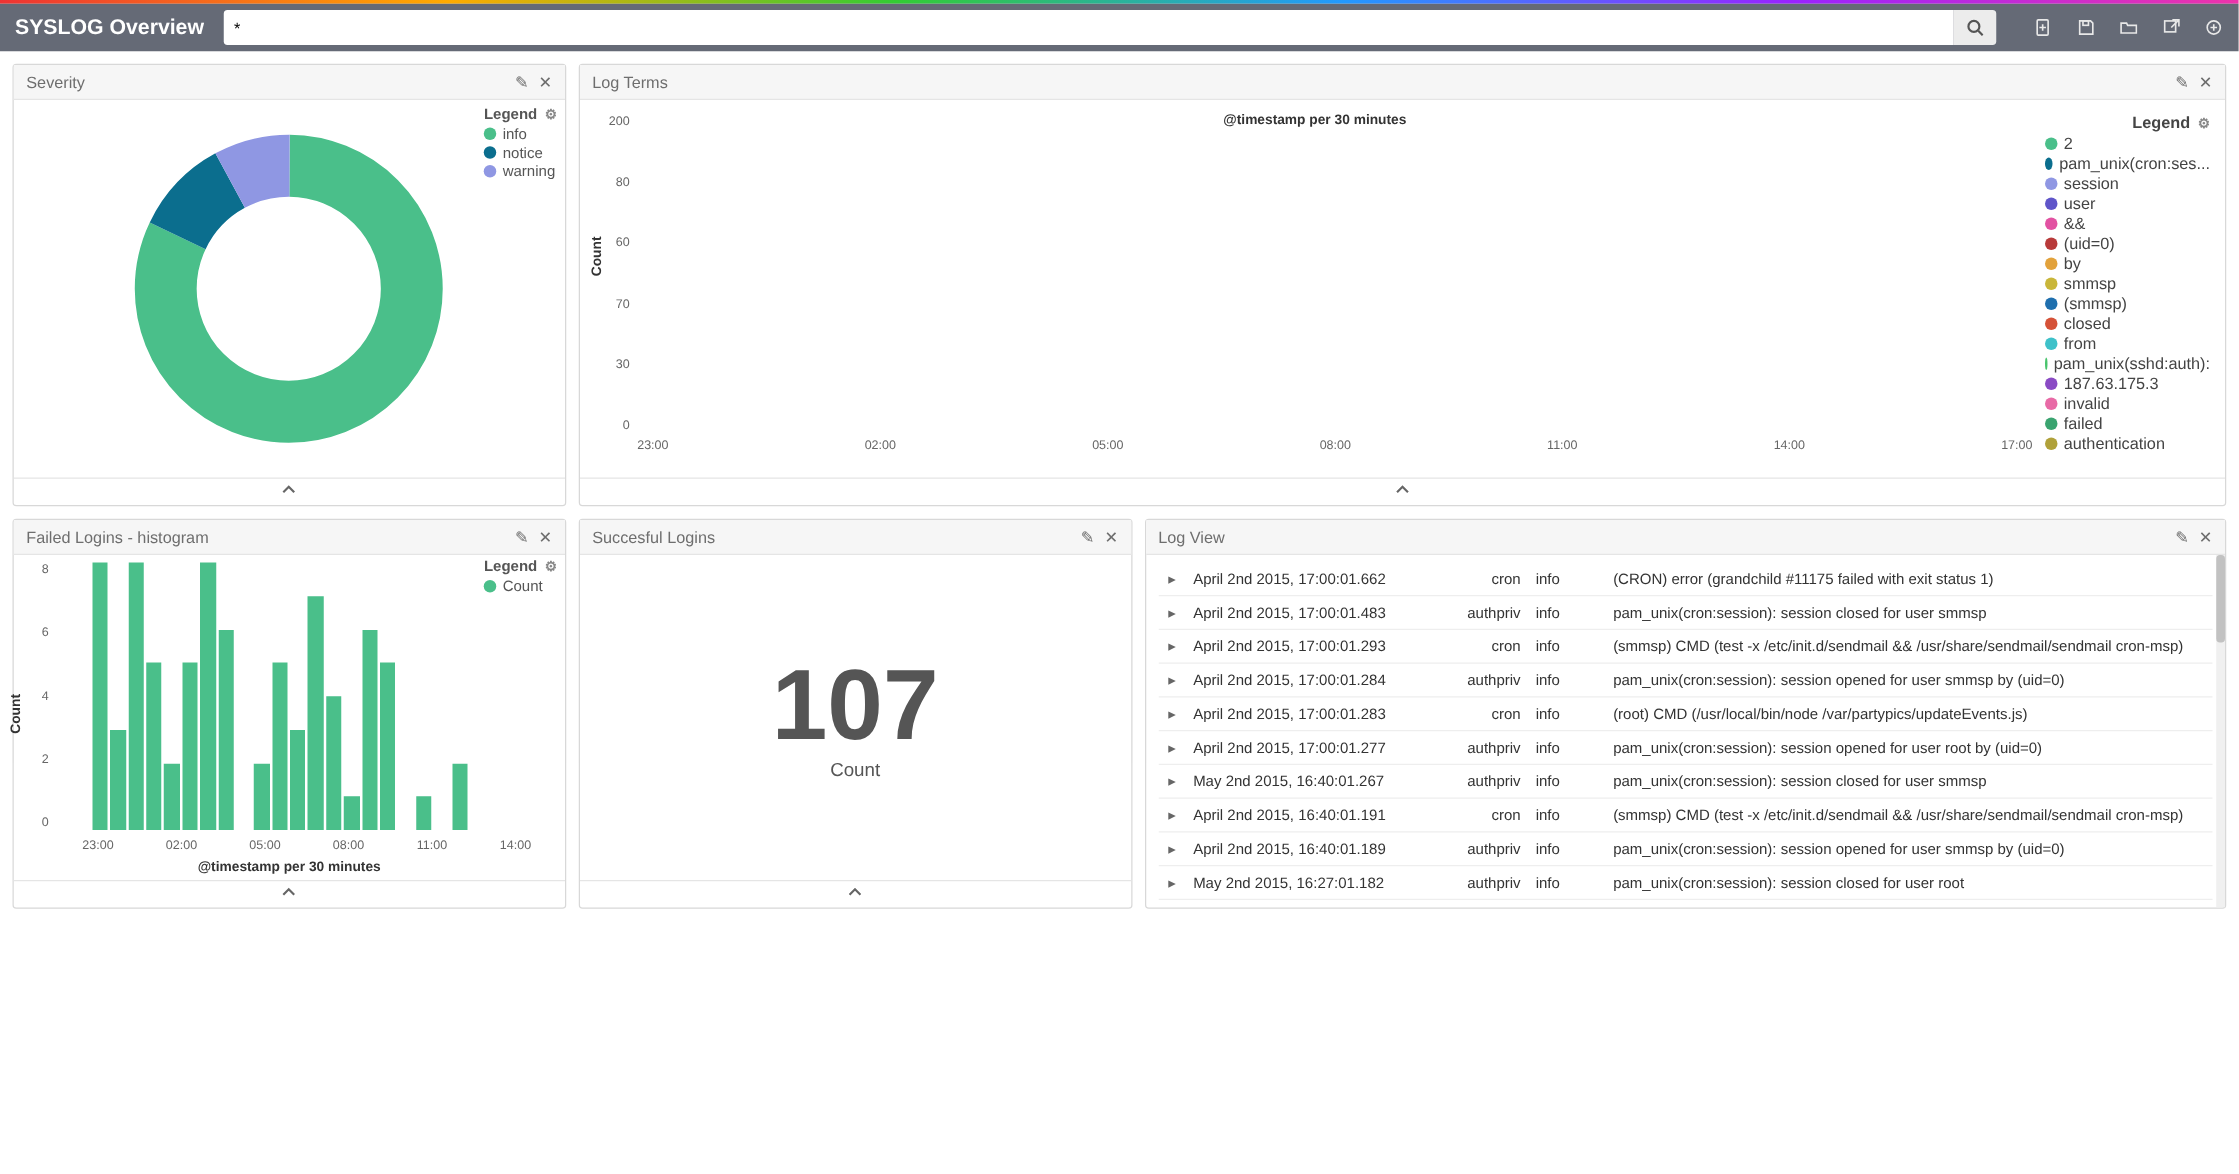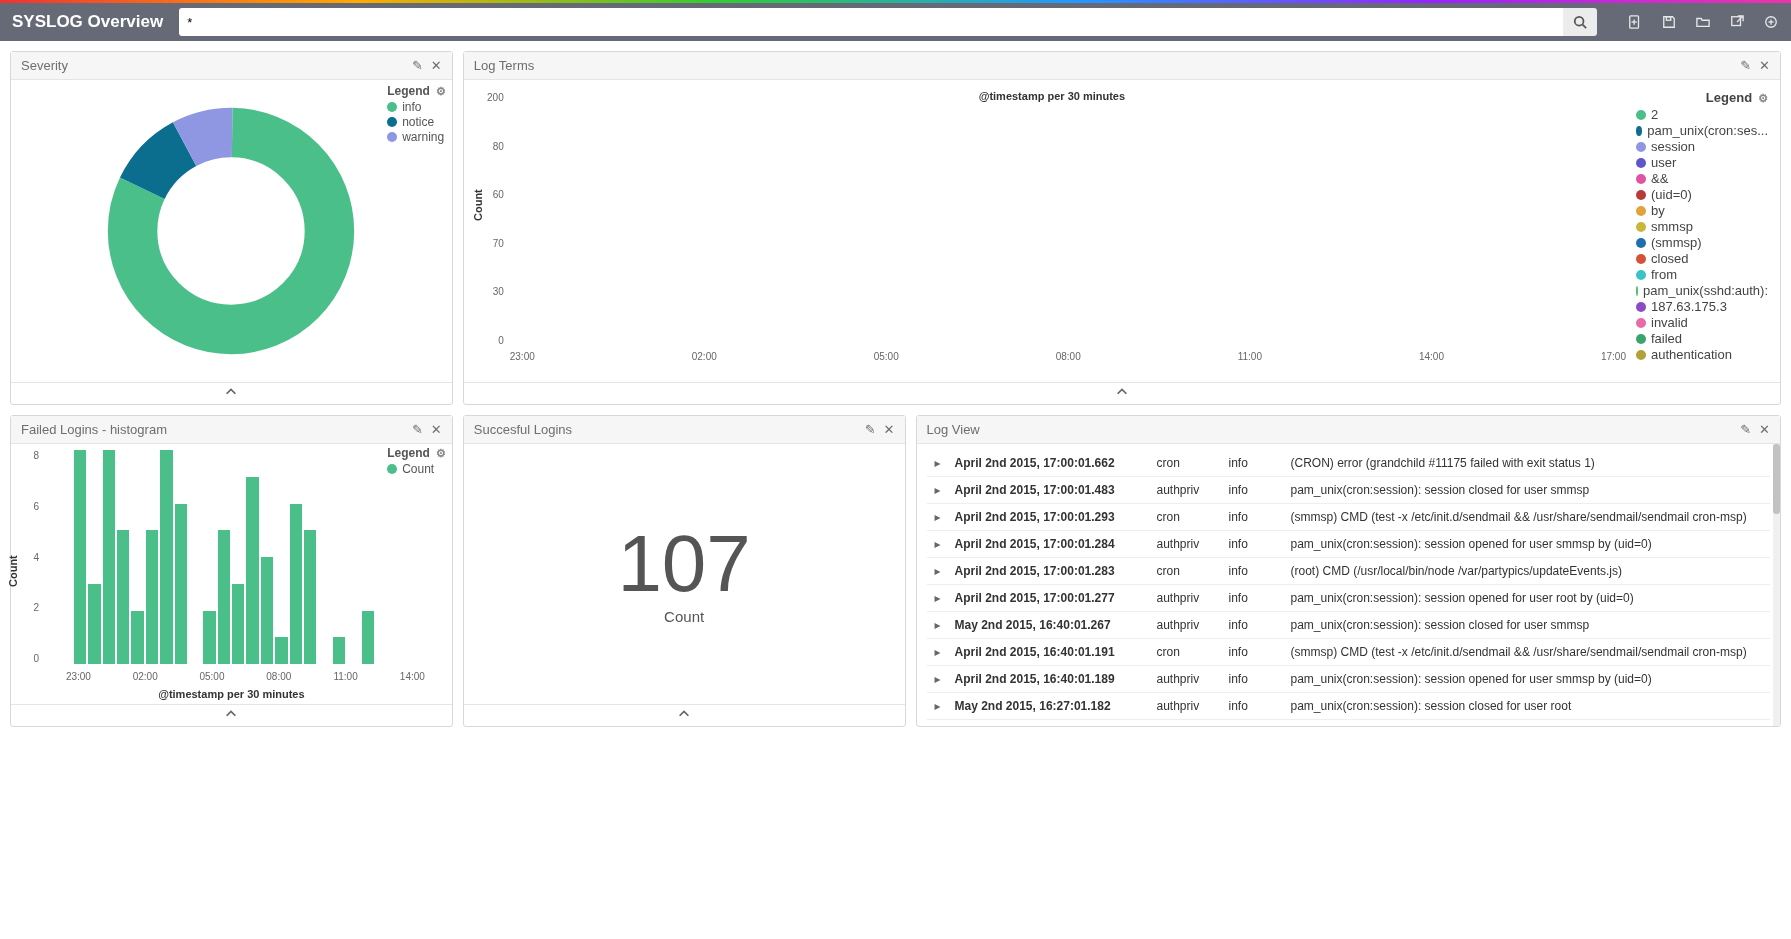--- a/index.html
+++ b/index.html
@@ -55,29 +55,29 @@
 .hist-x { position:absolute; left:34px; right:6px; bottom:22px; display:flex; font-size:10px; color:#666; }
 .hist-x span { flex:1; text-align:center; }
 .hist-bars { position:absolute; left:0; right:0; top:0; bottom:0; display:flex; align-items:flex-end; gap:2px; }
 .hist-bar { flex:1; background:#4abf8a; }
 .hist-xlabel { position:absolute; left:0; right:0; bottom:4px; text-align:center; font-weight:700; font-size:11px; color:#333;}
 .hist-ylabel { position:absolute; left:-4px; top:55%; transform: rotate(-90deg); transform-origin:left top; font-weight:700; font-size:11px; color:#333;}
 .hist-legend { position:absolute; top:2px; right:6px; font-size:12px; color:#555;}
 
 
 .metric-body { height:310px; display:flex; flex-direction:column; align-items:center; justify-content:center; }
-.metric-value { font-size:80px; font-weight:400; color:#555; line-height:1;}
+.metric-value { font-size:80px; font-weight:700; color:#555; line-height:1;}
 .metric-label { font-size:15px; color:#555; margin-top:4px;}
 
 
 .log-body { height:310px; overflow:hidden; position:relative; }
 .log-row { display:flex; align-items:center; border-bottom:1px solid #eee; padding:6px 8px; font-size:12px; color:#333; gap:12px; }
 .log-row .caret { color:#666; width:8px; }
-.log-row .ts { width:190px; white-space:nowrap;font-weight:bold; }
-.log-row .svc { width:60px; }
+.log-row .ts { width:190px; white-space:nowrap; }
+.log-row .svc { width:60px;text-align:right; }
 .log-row .lvl { width:50px; }
 .log-row .msg { flex:1; white-space:nowrap; overflow:hidden; text-overflow:ellipsis; }
 .vscroll { position:absolute; right:0; top:0; bottom:0; width:7px; background:#f0f0f0;}
 .vscroll-thumb { position:absolute; left:0; right:0; top:0; height:70px; background:#c2c2c2; border-radius:3px;}
 
 
 .rainbow { height:3px; background: linear-gradient(90deg,#e33,#fa0,#3c3,#29f,#92f,#e3a); }
 
 svg.icon { width:14px; height:14px; }
 </style>

